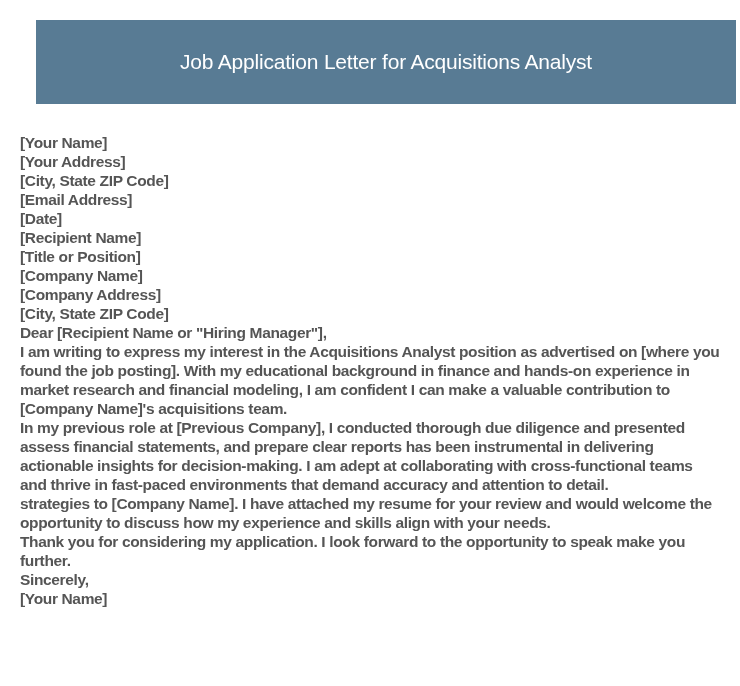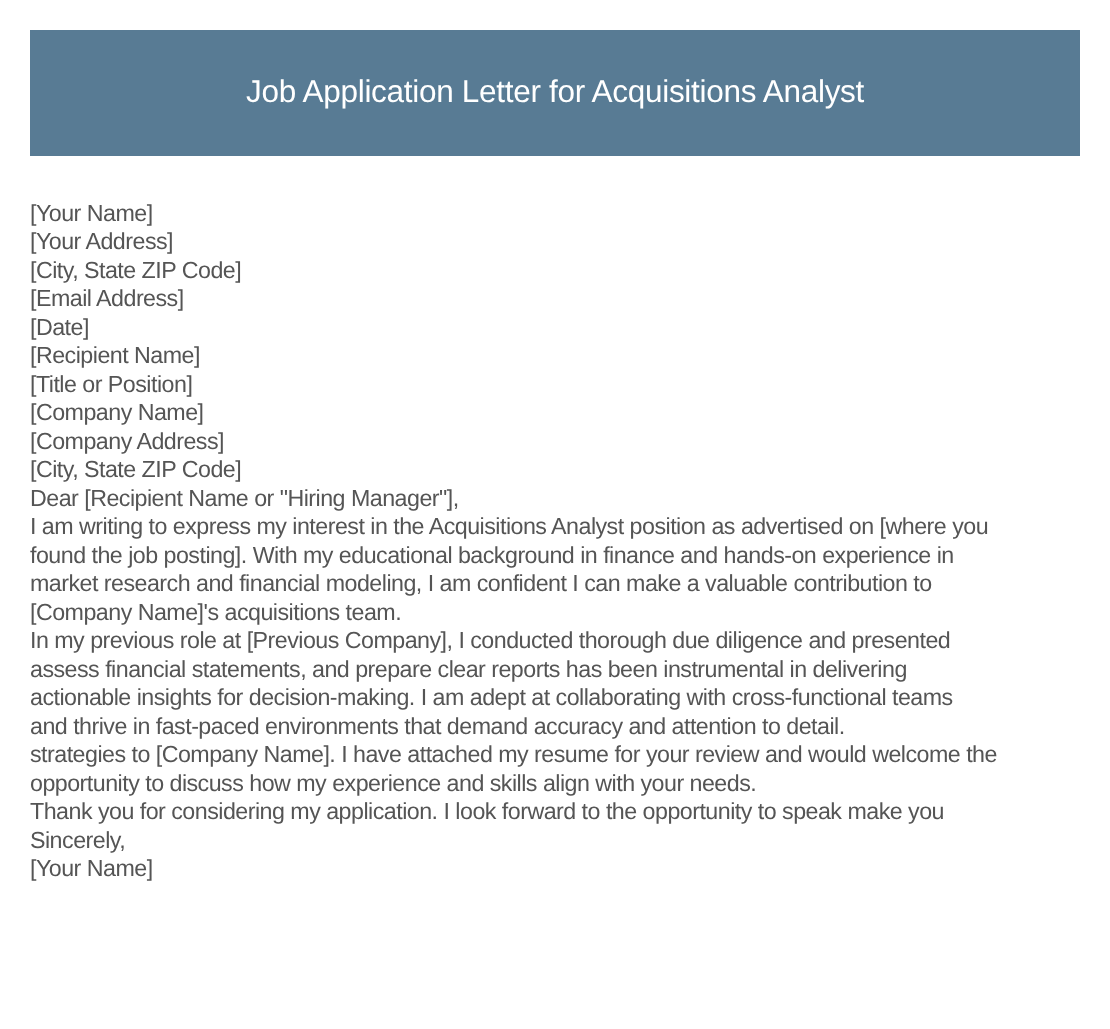--- a/index.html
+++ b/index.html
@@ -1,28 +1,28 @@
 <!DOCTYPE html>
 <html><head>
 <meta charset="utf-8">
 <style>
   html, body { margin: 0; padding: 0; background: #ffffff; }
   body { width: 740px; height: 686px; position: relative; overflow: hidden; }
   .header {
-    position: absolute; left: 20px; top: 20px; width: 700px; height: 84px;
+    position: absolute; left: 36px; top: 20px; width: 700px; height: 84px;
     background: #587b94; color: #ffffff;
     display: flex; align-items: center; justify-content: center;
     font-family: "Liberation Sans", sans-serif; font-size: 21px; letter-spacing: -0.2px;
   }
   .letter {
     position: absolute; left: 20px; top: 133px; width: 710px;
     font-family: "Liberation Sans", sans-serif; font-size: 15.5px; line-height: 19px;
     color: #555555; letter-spacing: -0.35px;
   }
-  .line { white-space: nowrap; height: 19px; }
+  .line { white-space: nowrap; height: 19px; font-weight: bold; }
 </style>
 </head>
 <body>
 
 <div class="header">
   <span>Job Application Letter for Acquisitions Analyst</span>
 </div>
 
 <div class="letter">
   <div class="line">[Your Name]</div>
@@ -40,15 +40,16 @@
   <div class="line">found the job posting]. With my educational background in finance and hands-on experience in</div>
   <div class="line">market research and financial modeling, I am confident I can make a valuable contribution to</div>
   <div class="line">[Company Name]'s acquisitions team.</div>
   <div class="line">In my previous role at [Previous Company], I conducted thorough due diligence and presented</div>
   <div class="line">assess financial statements, and prepare clear reports has been instrumental in delivering</div>
   <div class="line">actionable insights for decision-making. I am adept at collaborating with cross-functional teams</div>
   <div class="line">and thrive in fast-paced environments that demand accuracy and attention to detail.</div>
   <div class="line">strategies to [Company Name]. I have attached my resume for your review and would welcome the</div>
   <div class="line">opportunity to discuss how my experience and skills align with your needs.</div>
   <div class="line">Thank you for considering my application. I look forward to the opportunity to speak make you</div>
+  <div class="line">further.</div>
   <div class="line">Sincerely,</div>
   <div class="line">[Your Name]</div>
 </div>
 
 </body></html>

